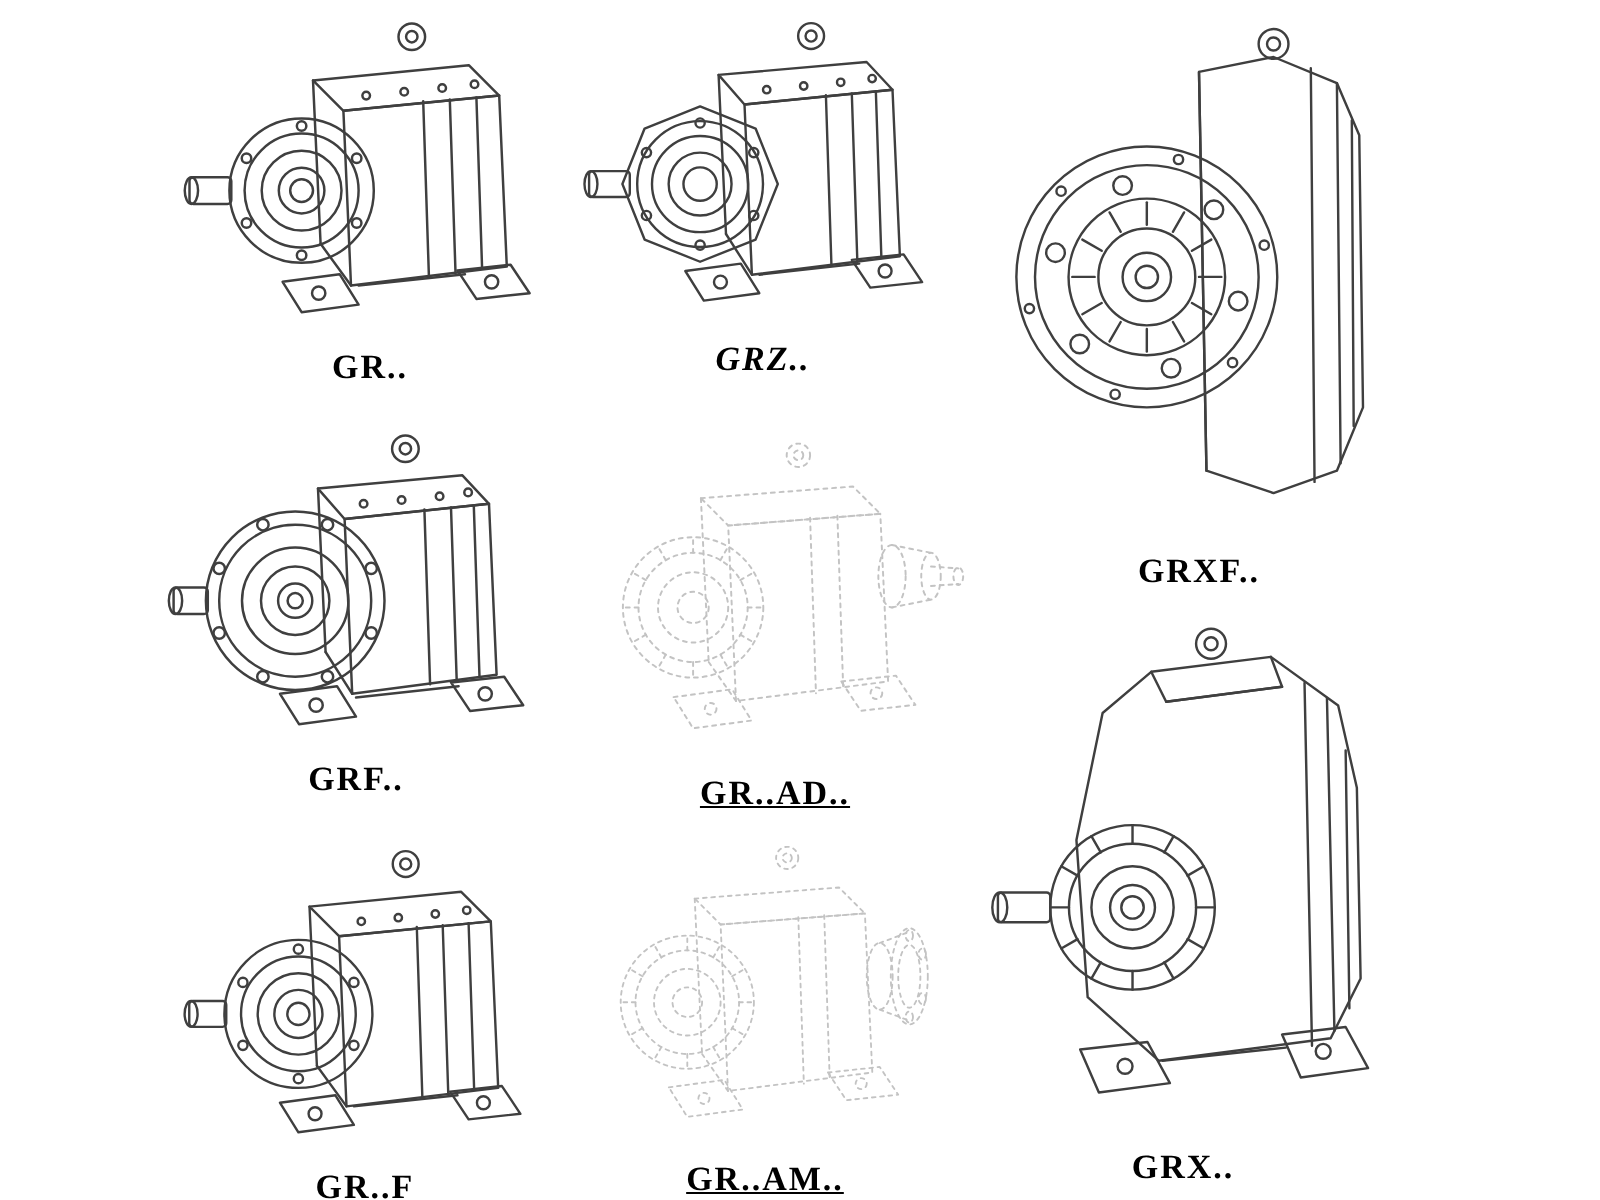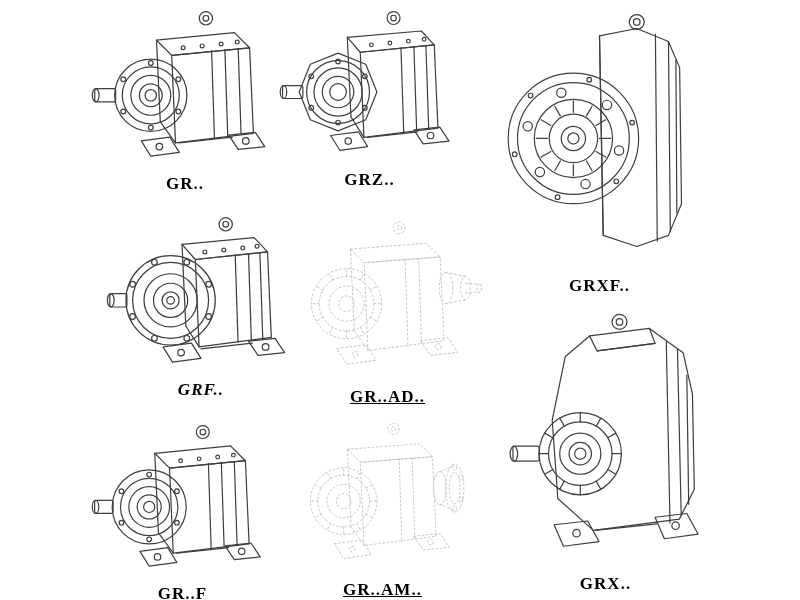--- a/index.html
+++ b/index.html
@@ -77,21 +77,21 @@
         <polygon points="54,142 84,138 94,154 64,158"></polygon>
         <circle cx="73" cy="148" r="3.5"></circle>
         <polygon points="146,136 174,133 184,148 156,151"></polygon>
         <circle cx="164" cy="142" r="3.5"></circle>
         <line x1="94" y1="144" x2="150" y2="138"></line>
       </g>
     </svg>
     <div class="model-label">GR..</div>
   </div>
 
-  <div class="figure" style="left:277px; top:6px;">
+  <div class="figure" style="left:289px; top:6px;font-style:italic;">
     <svg width="185" viewBox="0 0 200 175">
       <g class="ln">
         <circle cx="126" cy="13" r="7"></circle>
           <circle cx="126" cy="13" r="3"></circle>
         <polygon points="76,34 156,27 170,42 90,50"></polygon>
         <polygon points="90,50 170,42 174,132 94,142"></polygon>
         <line x1="76" y1="34" x2="80" y2="120"></line>
         <line x1="80" y1="120" x2="94" y2="142"></line>
         <circle cx="102" cy="42" r="2"></circle>
           <circle cx="122" cy="40" r="2"></circle>
@@ -161,21 +161,21 @@
         <line x1="57.8" y1="126" x2="47.4" y2="120"></line>
         <line x1="68" y1="115.8" x2="62" y2="105.4"></line>
         <line x1="82" y1="112" x2="82" y2="100"></line>
         <line x1="96" y1="115.8" x2="102" y2="105.4"></line>
         <line x1="106.2" y1="126" x2="116.6" y2="120"></line>
       </g>
     </svg>
     <div class="model-label">GRXF..</div>
   </div>
 
-  <div class="figure" style="left:106px; top:212px;font-style:italic;">
+  <div class="figure" style="left:83px; top:212px;">
     <svg width="190" viewBox="0 0 200 175">
       <g class="ln">
         <circle cx="126" cy="13" r="7"></circle>
           <circle cx="126" cy="13" r="3"></circle>
         <polygon points="80,34 156,27 170,42 94,50"></polygon>
         <polygon points="94,50 170,42 174,132 98,142"></polygon>
         <line x1="80" y1="34" x2="84" y2="120"></line>
         <line x1="84" y1="120" x2="98" y2="142"></line>
         <circle cx="104" cy="42" r="2"></circle>
           <circle cx="124" cy="40" r="2"></circle>
@@ -246,21 +246,21 @@
         <ellipse cx="194" cy="76" rx="2.5" ry="4.5"></ellipse>
         <polygon points="48,138 78,134 88,150 58,154"></polygon>
         <circle cx="67" cy="144" r="3"></circle>
         <polygon points="134,130 162,127 172,142 144,145"></polygon>
         <circle cx="152" cy="136" r="3"></circle>
       </g>
     </svg>
     <div class="model-label">GR..AD..</div>
   </div>
 
-  <div class="figure" style="left:498px; top:306px;">
+  <div class="figure" style="left:484px; top:306px;">
     <svg width="215" viewBox="0 0 230 285">
       <g class="ln">
         <circle cx="130" cy="17" r="8"></circle>
           <circle cx="130" cy="17" r="3.5"></circle>
         <polygon points="98,32 162,24 198,50 208,94 210,196 194,228 102,240 64,206 58,122 72,54"></polygon>
         <polyline points="98,32 106,48 168,40 162,24"></polyline>
         <line x1="106" y1="48" x2="168" y2="40"></line>
         <line x1="180" y1="38" x2="184" y2="232"></line>
         <line x1="192" y1="46" x2="196" y2="224"></line>
         <line x1="202" y1="74" x2="204" y2="212"></line>

